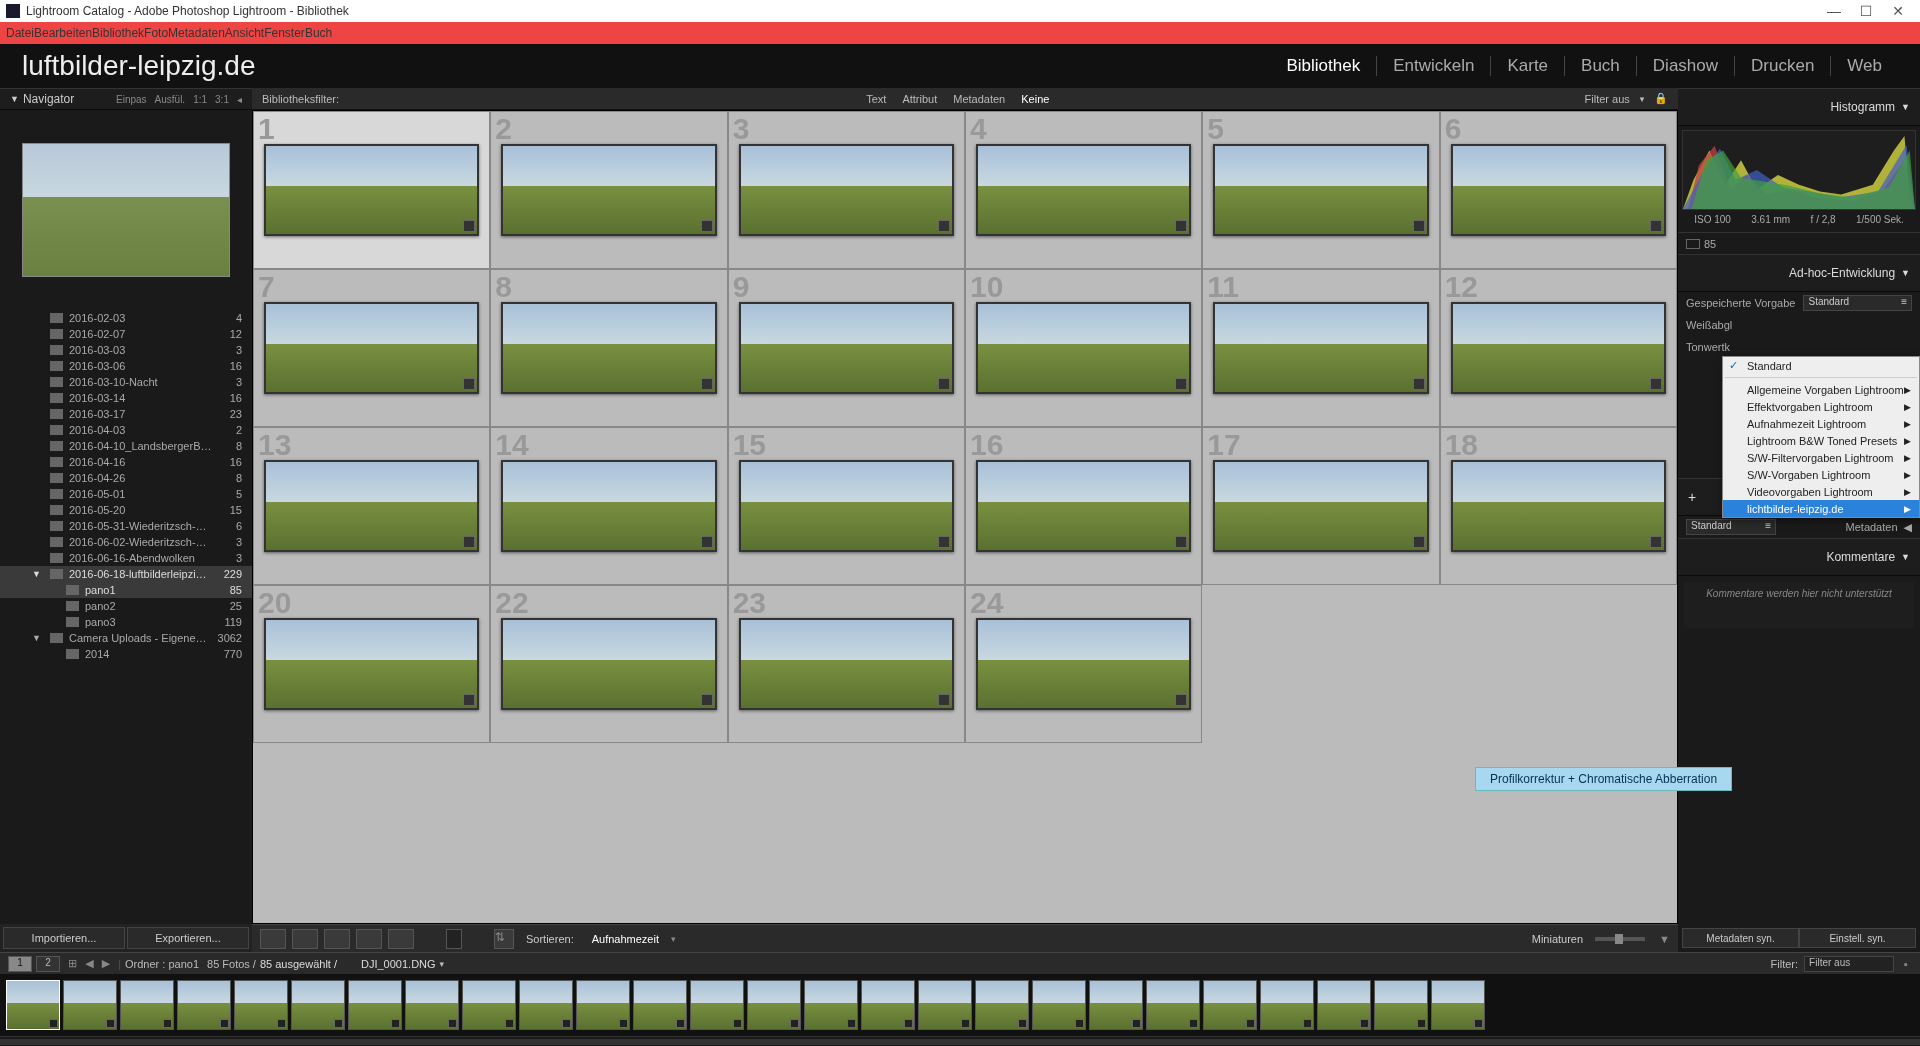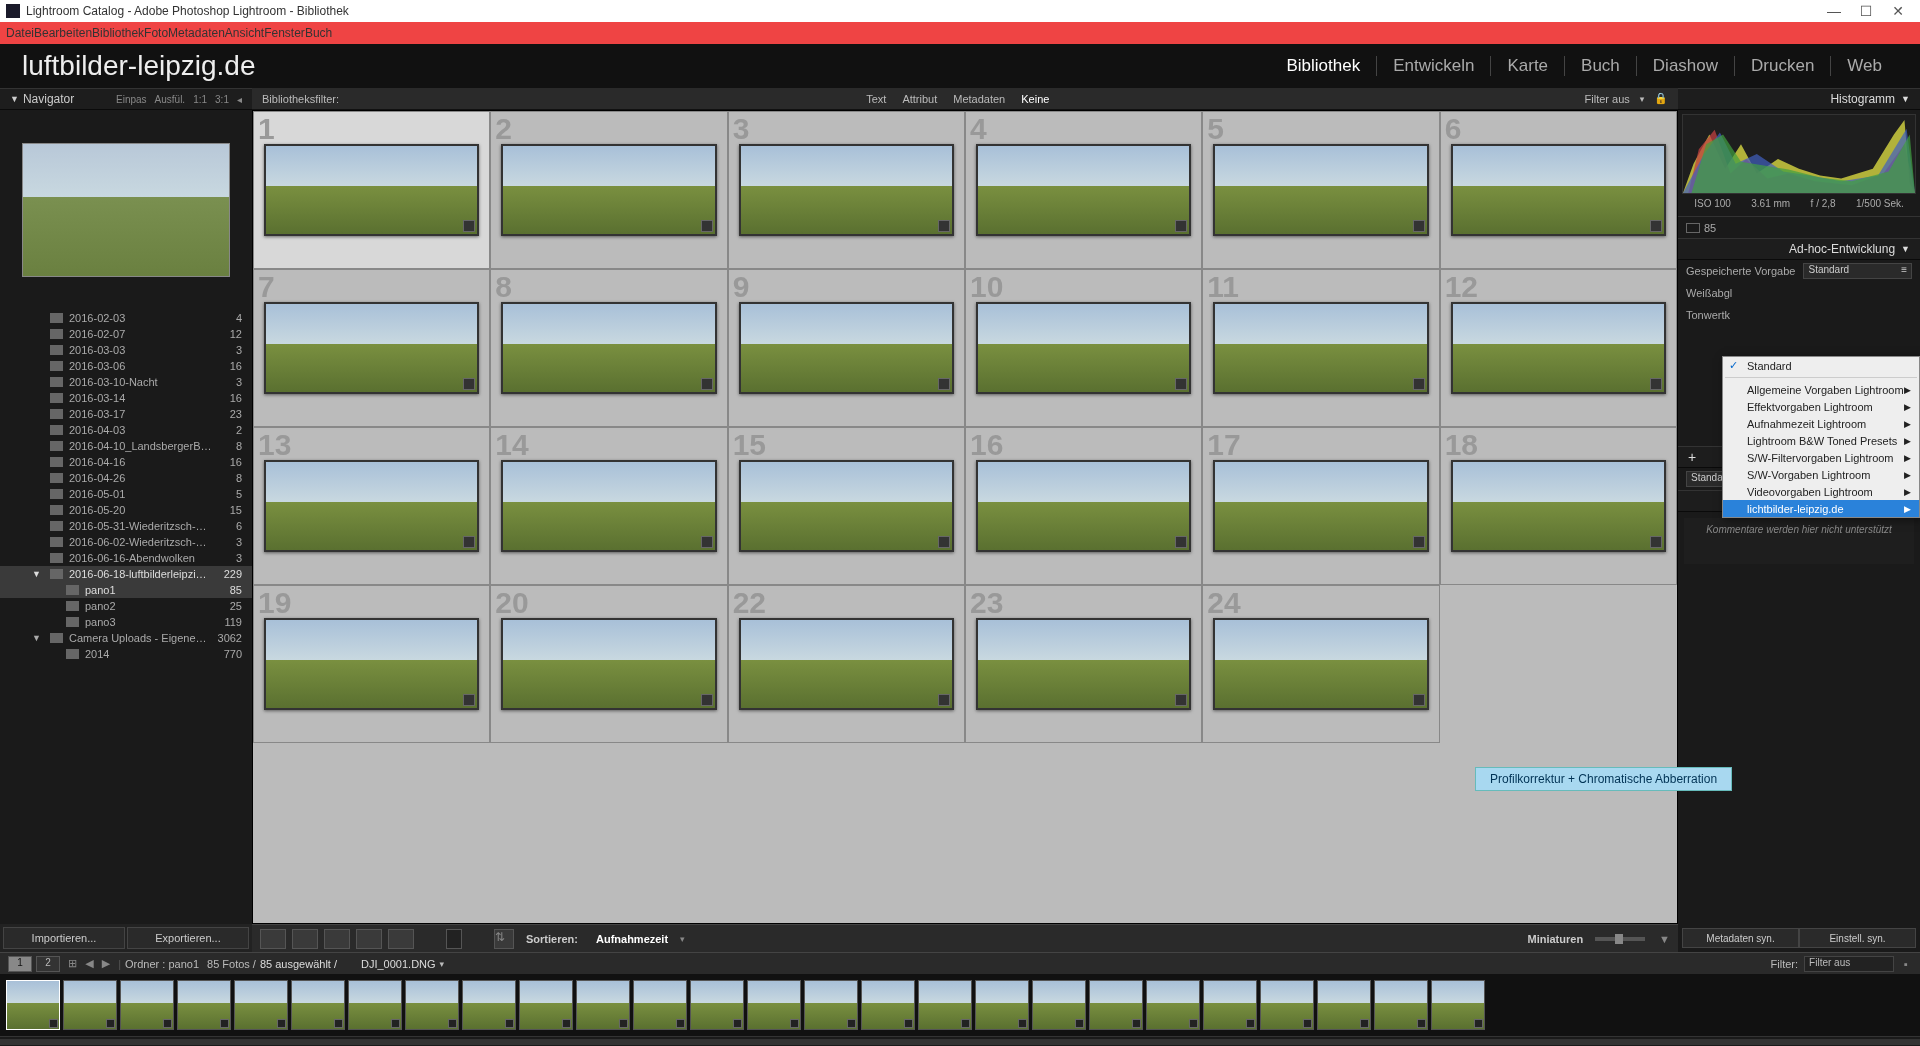--- a/index.html
+++ b/index.html
@@ -45,26 +45,26 @@
 .grid{flex:1;background:#bbb;position:relative;overflow:hidden;border:1px solid #000;}
 .gcells{display:grid;grid-template-columns:repeat(6,1fr);grid-auto-rows:158px;}
 .gcell{border:1px solid #888;background:#bbb;position:relative;padding:32px 10px 0 10px;}
 .gcell.sel{background:#d8d8d8;}
 .gcell .gnum{position:absolute;top:0;left:4px;font-size:30px;color:#999;font-weight:bold;}
 .gthumb{width:100%;height:92px;background:linear-gradient(to bottom,#a8c0d8 0%,#c8d8e0 45%,#7a9040 45%,#5a7030 100%);border:2px solid #333;box-shadow:0 1px 3px rgba(0,0,0,0.5);position:relative;}
 .gthumb .badge{position:absolute;bottom:2px;right:2px;width:12px;height:12px;background:#333;border:1px solid #666;}
 .toolbar{height:28px;background:#2a2a2a;display:flex;align-items:center;padding:0 8px;gap:6px;border-top:1px solid #444;}
 .tbtn{width:26px;height:20px;background:#3a3a3a;border:1px solid #555;cursor:pointer;}
 .toolbar .spacer{flex:1;}
-.toolbar .lbl{font-size:11px;color:#ccc;margin:0 6px;font-weight:bold;}
+.toolbar .lbl{font-size:11px;color:#ccc;margin:0 6px;}
 .rightpanel{width:242px;background:#1a1a1a;display:flex;flex-direction:column;position:relative;}
 .histo{height:80px;background:#1e1e1e;margin:4px;position:relative;border:1px solid #333;overflow:hidden;}
 .histosvg{width:100%;height:100%;}
 .histoinfo{height:18px;display:flex;justify-content:space-around;font-size:10px;color:#aaa;padding:0 6px;}
-.panelsec{height:22px;display:flex;align-items:center;justify-content:flex-end;padding:0 10px;color:#ddd;font-size:12px;background:#1d1d1d;border-top:1px solid #333;border-bottom:1px solid #0a0a0a;cursor:pointer;}
+.panelsec{height:38px;display:flex;align-items:center;justify-content:flex-end;padding:0 10px;color:#ddd;font-size:12px;background:#1d1d1d;border-top:1px solid #333;border-bottom:1px solid #0a0a0a;cursor:pointer;}
 .panelsec .tri{margin-left:6px;font-size:9px;}
 .rrow{height:22px;display:flex;align-items:center;padding:0 8px;font-size:11px;color:#aaa;}
 .rrow .rlbl{flex:0 0 auto;}
 .rrow .rsel{flex:1;background:#2a2a2a;border:1px solid #444;color:#ccc;margin-left:8px;height:16px;font-size:10px;padding:0 4px;}
 .rcomment{height:46px;background:#1e1e1e;margin:6px;font-size:10px;font-style:italic;text-align:center;padding-top:6px;color:#888;}
 .presetmenu{position:absolute;top:268px;right:0;width:198px;background:#eee;border:1px solid #888;box-shadow:2px 2px 8px rgba(0,0,0,0.5);font-size:11px;color:#222;z-index:50;}
 .pmrow{height:17px;display:flex;align-items:center;padding:0 8px 0 24px;position:relative;cursor:pointer;}
 .pmrow.chk::before{content:"✓";position:absolute;left:6px;color:#06c;}
 .pmrow.hi{background:#2a82da;color:#fff;}
 .pmrow .arr{margin-left:auto;font-size:9px;}
@@ -375,26 +375,20 @@
                 <div class="badge"></div>
               </div>
             </div>
             <div class="gcell">
               <div class="gnum">18</div>
               <div class="gthumb">
                 <div class="badge"></div>
               </div>
             </div>
             <div class="gcell">
-              <div class="gnum">19</div>
-              <div class="gthumb">
-                <div class="badge"></div>
-              </div>
-            </div>
-            <div class="gcell">
               <div class="gnum">20</div>
               <div class="gthumb">
                 <div class="badge"></div>
               </div>
             </div>
             <div class="gcell">
               <div class="gnum">22</div>
               <div class="gthumb">
                 <div class="badge"></div>
               </div>

